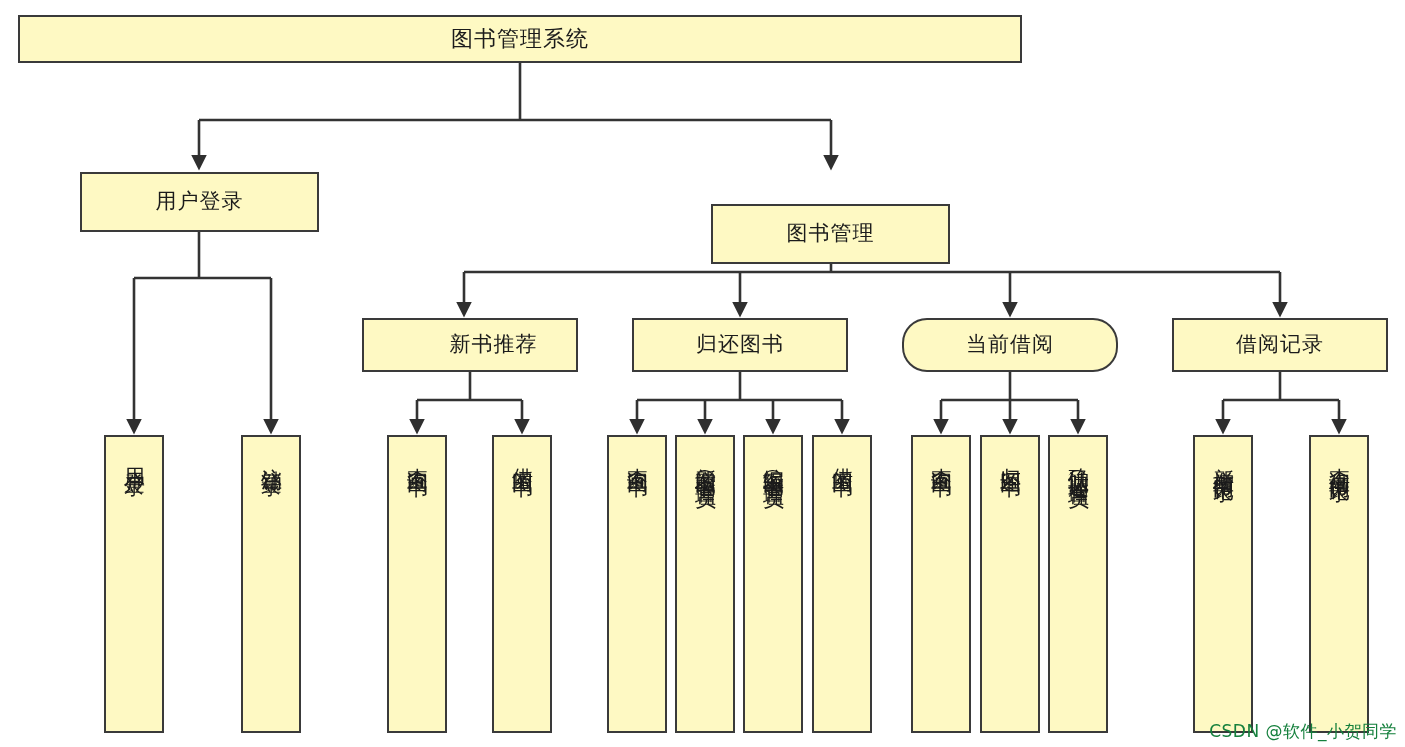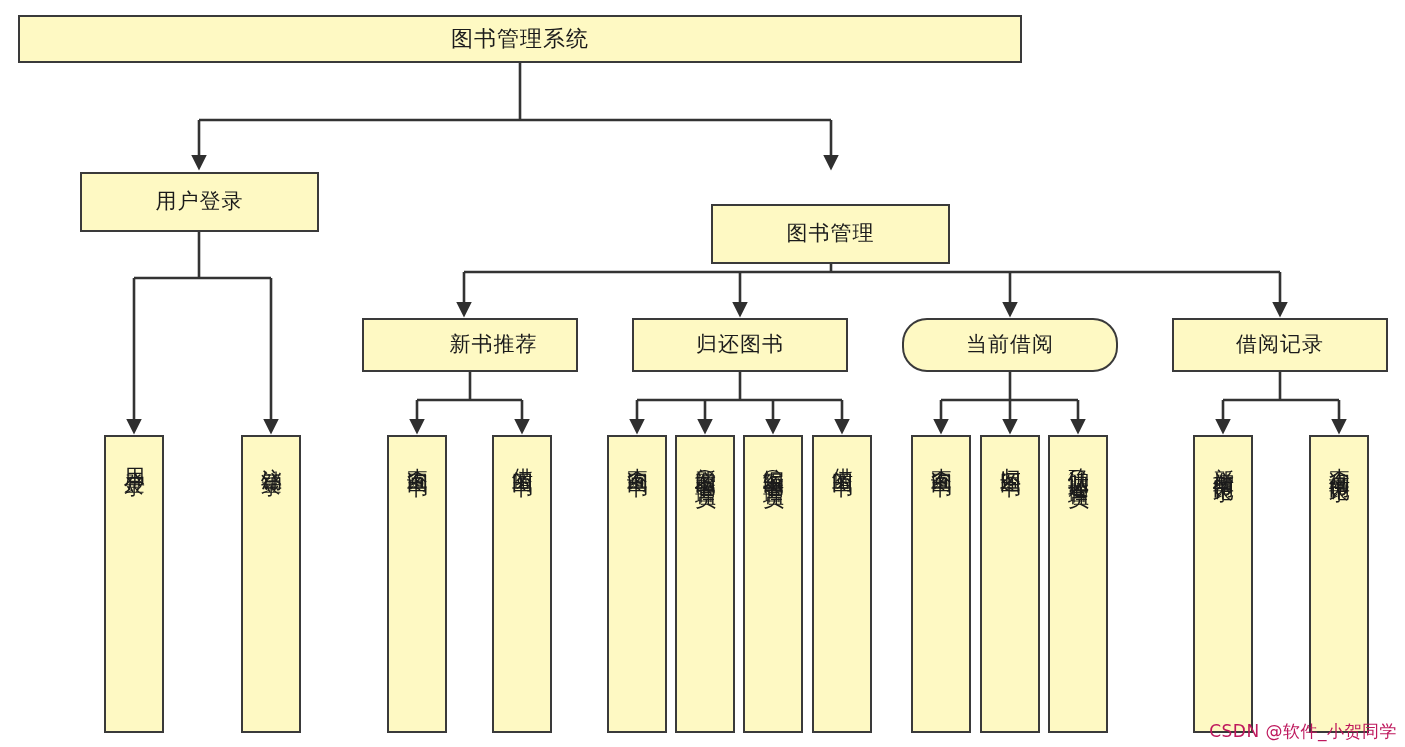--- a/index.html
+++ b/index.html
@@ -45,21 +45,21 @@
     line-height:1.18;
     letter-spacing:3px;
     white-space:nowrap;
     transform:rotate(0deg);
   }
 
   .watermark{
     position:absolute;
     right:8px;bottom:4px;
     font-size:17px;
-    color:#be185d;
+    color:#15803d;
     letter-spacing:0.5px;
     white-space:nowrap;
     font-family:"DejaVu Sans","Liberation Sans",sans-serif;
     margin-top:35px;
   }
 </style>
 </head>
 <body>
 
 <div id="stage">

